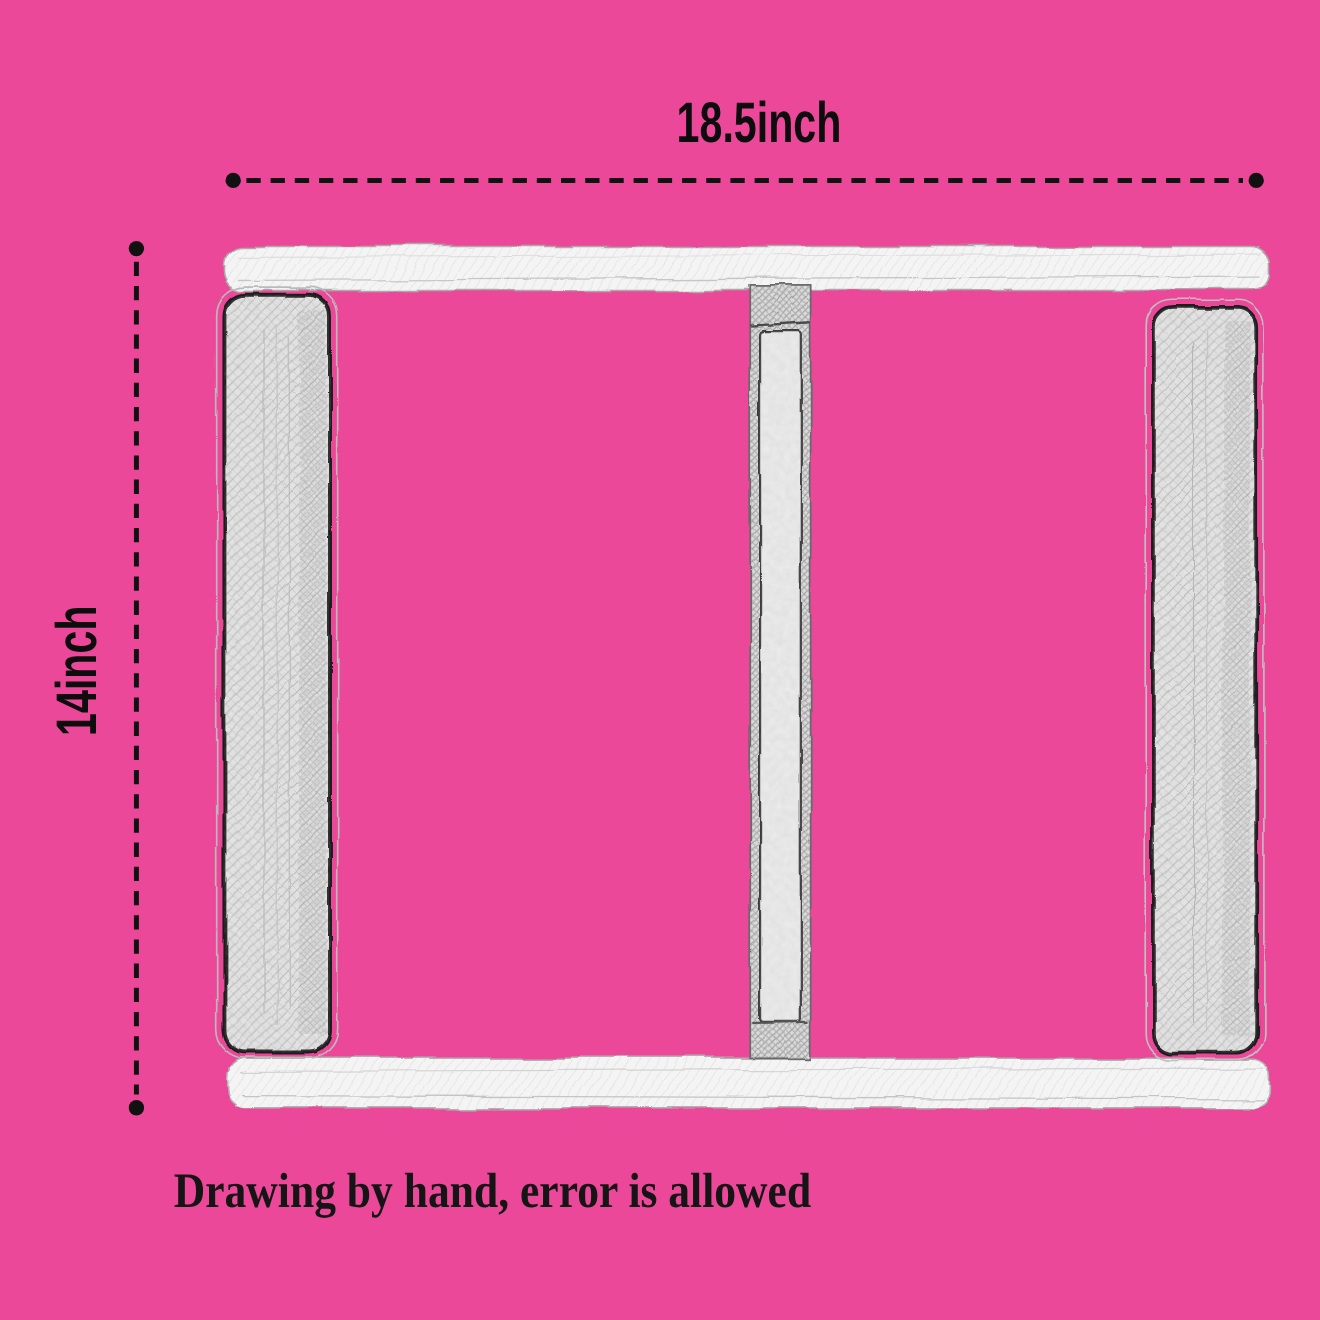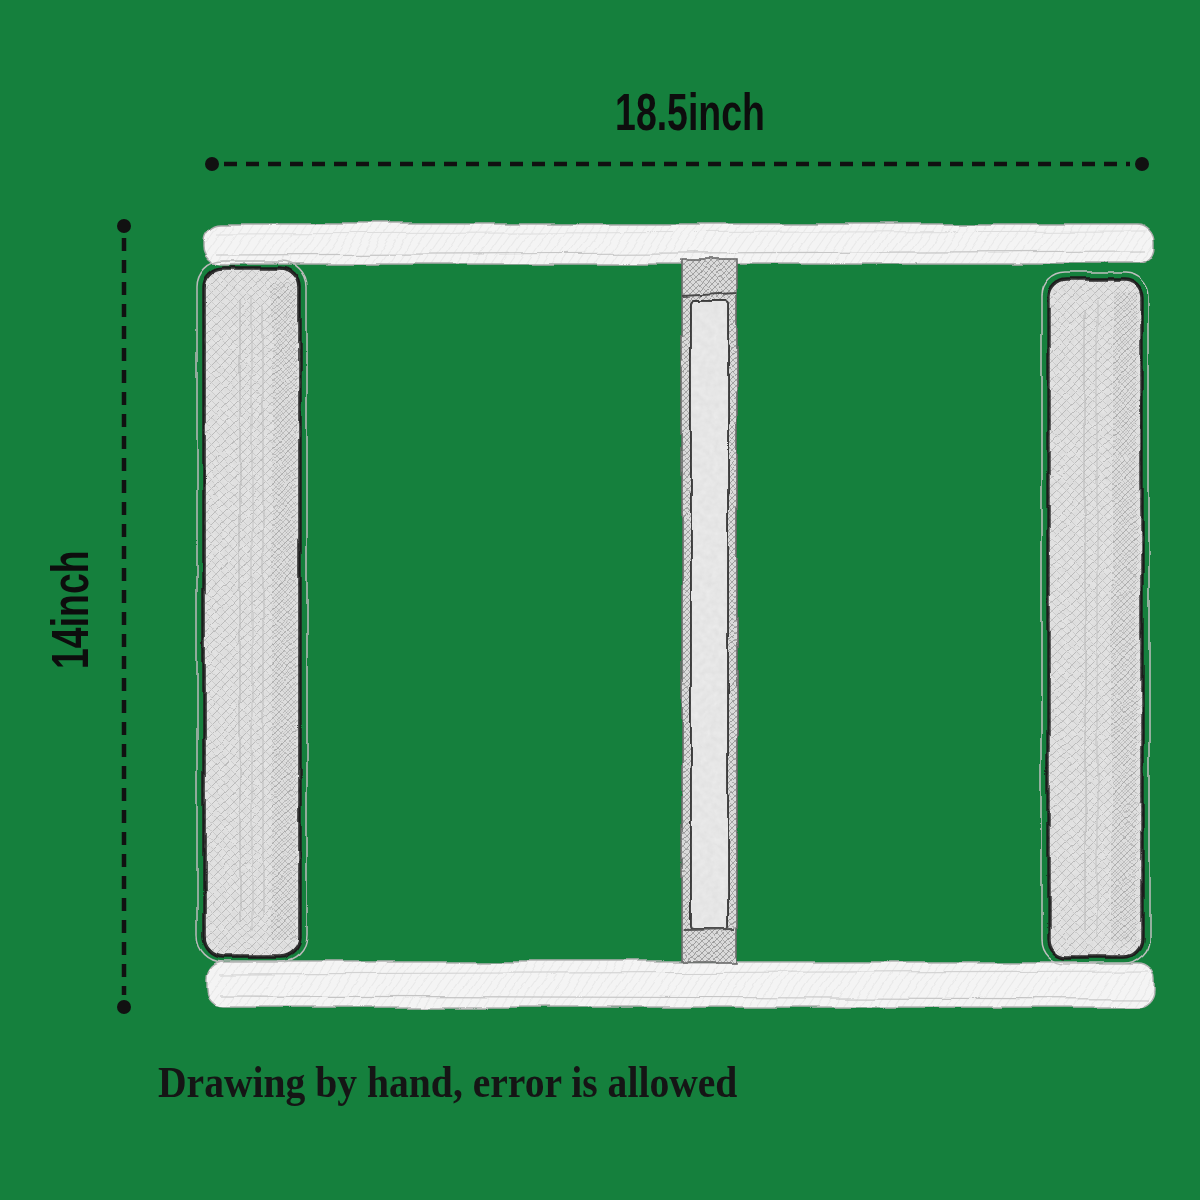--- a/index.html
+++ b/index.html
@@ -1,20 +1,20 @@
 <!DOCTYPE html>
 <html><head>
 <meta charset="utf-8">
 <style>
   html, body { margin: 0; padding: 0; background: #ffffff; }
   .canvas {
     position: relative;
     width: 1200px;
     height: 1200px;
-    background: #15803d;
+    background: #ec4899;
     overflow: hidden;
     font-family: "Liberation Sans", sans-serif;
   }
   .sketch-svg {
     position: absolute;
     left: 0; top: 0;
     width: 1200px; height: 1200px;
   }
   .dim-label {
     position: absolute;

